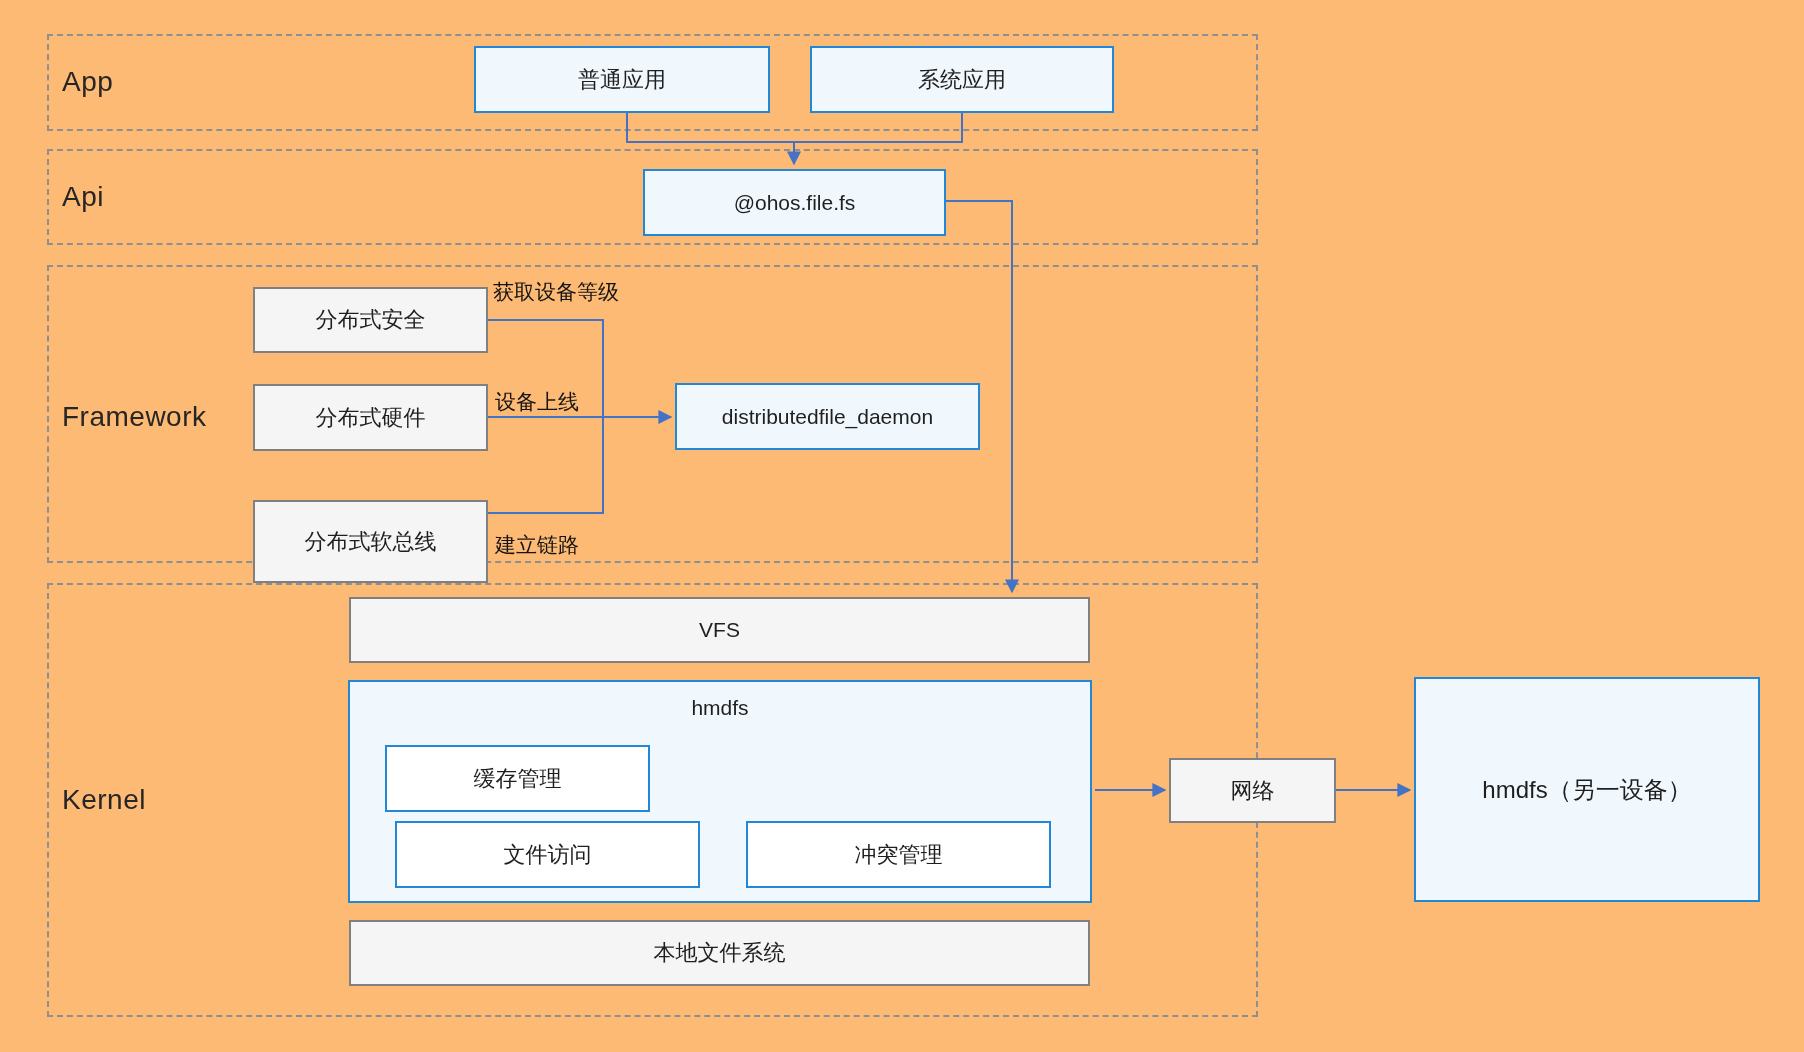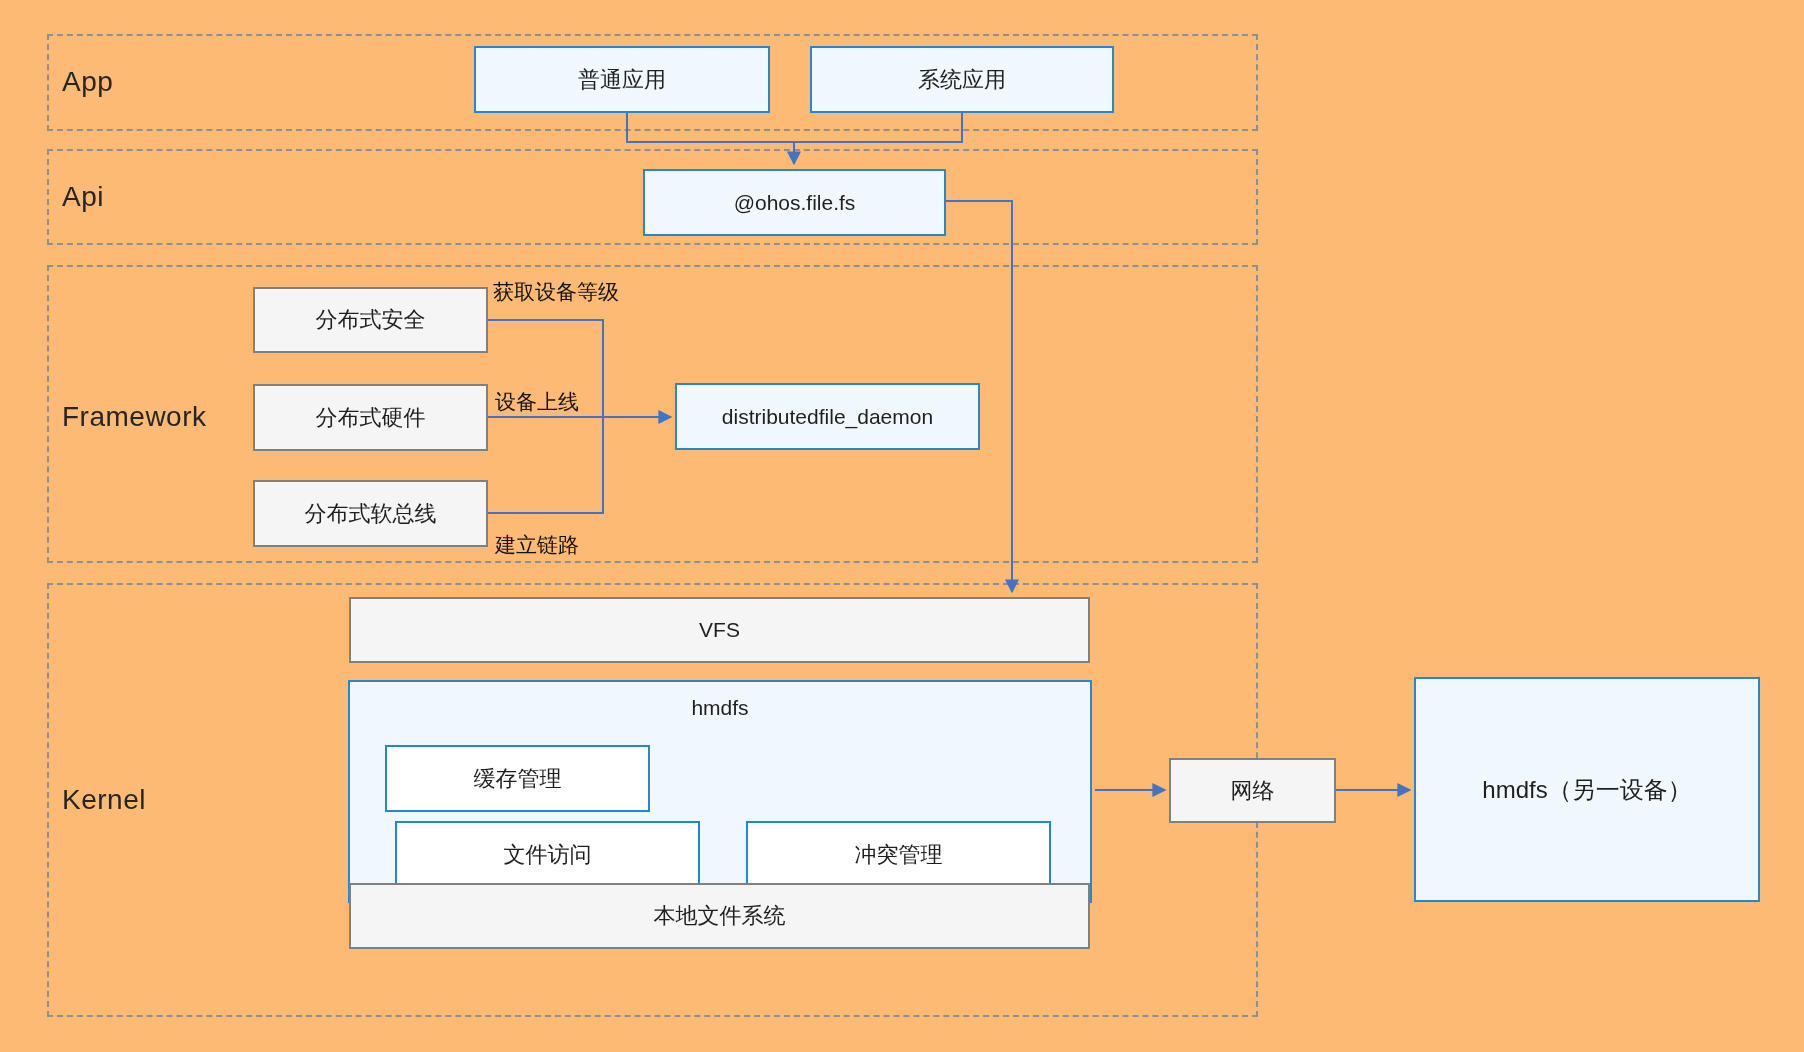--- a/index.html
+++ b/index.html
@@ -59,34 +59,34 @@
     <path class="wire" d="M1336,790 H1410" marker-end="url(#arr)"></path>
   </svg>
 
   <div class="node blue" style="left:474px;top:46px;width:296px;height:67px;">普通应用</div>
   <div class="node blue" style="left:810px;top:46px;width:304px;height:67px;">系统应用</div>
 
   <div class="node blue latin" style="left:643px;top:169px;width:303px;height:67px;">@ohos.file.fs</div>
 
   <div class="node gray" style="left:253px;top:287px;width:235px;height:66px;">分布式安全</div>
   <div class="node gray" style="left:253px;top:384px;width:235px;height:67px;">分布式硬件</div>
-  <div class="node gray" style="left:253px;top:480px;width:235px;height:67px;">分布式软总线</div>
+  <div class="node gray" style="left:253px;top:500px;width:235px;height:83px;">分布式软总线</div>
   <div class="node blue latin" style="left:675px;top:383px;width:305px;height:67px;">distributedfile_daemon</div>
 
   <div class="edge-label" style="left:493px;top:278px;">获取设备等级</div>
   <div class="edge-label" style="left:495px;top:388px;">设备上线</div>
   <div class="edge-label" style="left:495px;top:483px;margin-top:48px;">建立链路</div>
 
   <div class="node gray latin" style="left:349px;top:597px;width:741px;height:66px;">VFS</div>
 
   <div class="node blue" style="left:348px;top:680px;width:744px;height:223px;display:block;">
     <div class="hmdfs-title">hmdfs</div>
     <div class="node white" style="left:35px;top:63px;width:265px;height:67px;">缓存管理</div>
     <div class="node white" style="left:45px;top:139px;width:305px;height:67px;">文件访问</div>
     <div class="node white" style="left:396px;top:139px;width:305px;height:67px;">冲突管理</div>
   </div>
 
-  <div class="node gray" style="left:349px;top:883px;width:741px;height:66px;">本地文件系统</div>
+  <div class="node gray" style="left:349px;top:920px;width:741px;height:66px;">本地文件系统</div>
 
   <div class="node gray" style="left:1169px;top:758px;width:167px;height:65px;z-index:11;">网络</div>
   <div class="node blue" style="left:1414px;top:677px;width:346px;height:225px;font-size:24px;">hmdfs（另一设备）</div>
 
 </div>
 
 </body></html>

